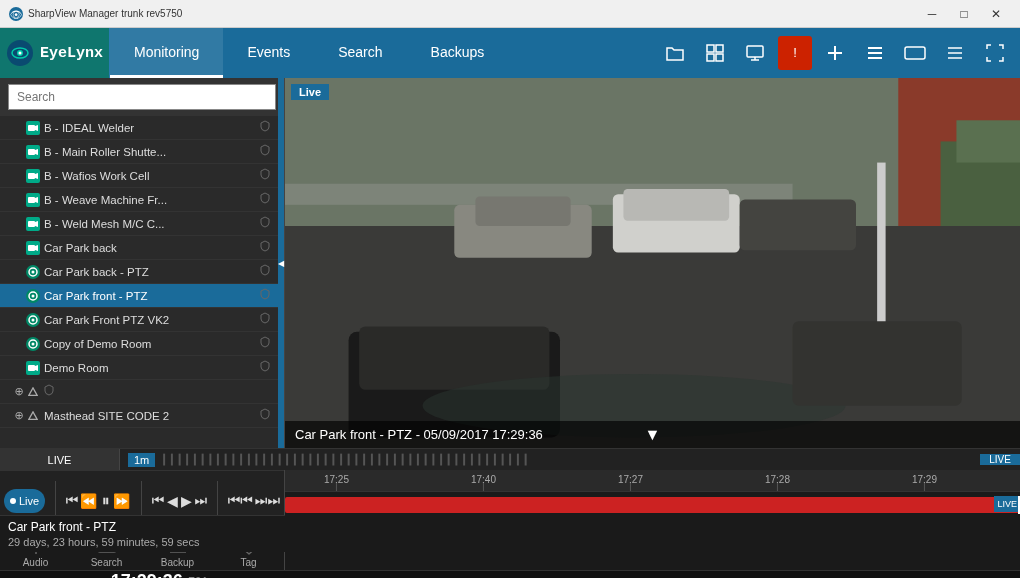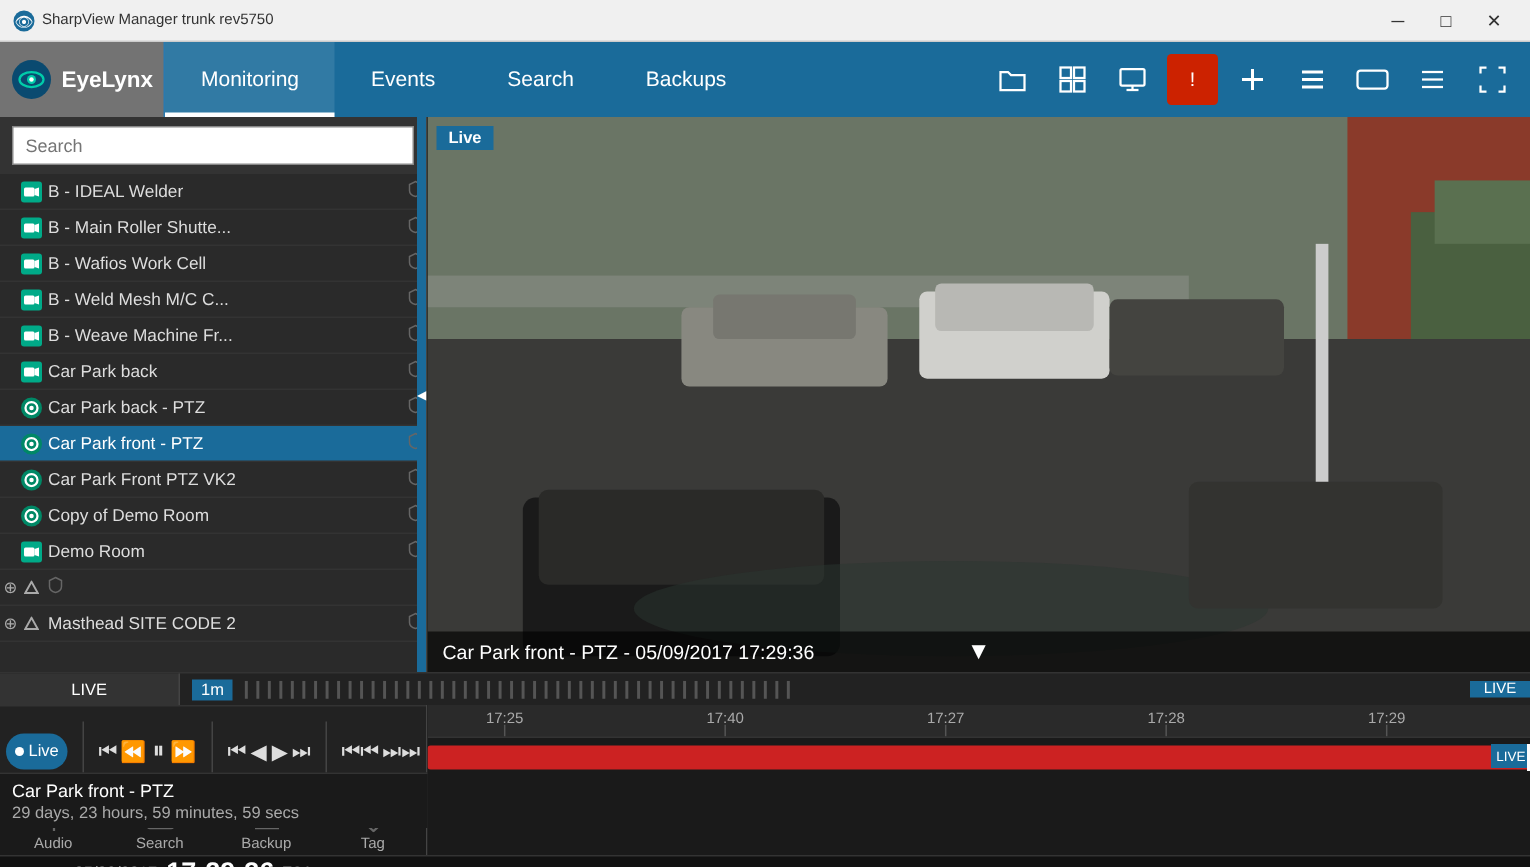--- a/index.html
+++ b/index.html
@@ -16,22 +16,22 @@
       width: 32px; height: 28px; background: none; border: none; cursor: pointer;
       font-size: 12px; color: #333; display: flex; align-items: center; justify-content: center;
     }
 
     
     #navbar {
       height: 50px; background: #1a6b9a; display: flex; align-items: center;
       padding: 0 0 0 0;
     }
     #navbar .logo {
-      width: 110px; height: 50px; background: #737373; display: flex; align-items: center;
-      justify-content: center; gap: 6px; border-right: 1px solid #2a7ab0;
+      width: 110px; height: 50px; background: #0f766e; display: flex; align-items: center;
+      justify-content: center; gap: 6px; border-right: 1px solid #2a7ab0; font-family: Liberation Mono, monospace;
     }
     #navbar .logo-text { color: white; font-size: 15px; font-weight: bold; }
     #navbar .nav-items { display: flex; height: 100%; }
     #navbar .nav-item {
       padding: 0 24px; display: flex; align-items: center; color: #ffffff;
       font-size: 14px; cursor: pointer; border-bottom: 3px solid transparent;
     }
     #navbar .nav-item.active { border-bottom: 3px solid white; background: rgba(255,255,255,0.1); }
     #navbar .nav-right {
       margin-left: auto; display: flex; align-items: center; padding-right: 8px; gap: 6px;
@@ -60,21 +60,21 @@
     }
     #search-input {
       width: 100%; height: 26px; background: white; border: 1px solid #888;
       padding: 0 8px; font-size: 12px; outline: none;
     }
     #camera-list { flex: 1; overflow-y: auto; }
     #camera-list::-webkit-scrollbar { width: 8px; }
     #camera-list::-webkit-scrollbar-track { background: #2a2a2a; }
     #camera-list::-webkit-scrollbar-thumb { background: #555; }
     .camera-item {
-      height: 24px; display: flex; align-items: center; padding: 0 0;
+      height: 24px; display: flex; align-items: center; padding: 0 12px;
       cursor: pointer; color: #ddd; border-bottom: 1px solid #333;
       position: relative;
     }
     .camera-item.active { background: #1a6b9a; color: white; }
     .cam-icon {
       width: 14px; height: 14px; margin-right: 4px; flex-shrink: 0;
       background: #00aa88; border-radius: 2px; display: flex; align-items: center; justify-content: center;
     }
     .cam-icon.ptz { background: #008866; border-radius: 50%; }
     .cam-icon.radar { border-radius: 50%; }
@@ -335,34 +335,34 @@
             </svg></span>
         </div>
         <div class="camera-item">
           <span style="width: 14px; display: inline-block;"></span>
           <div class="cam-icon" style="background: rgb(0, 170, 136);">
             <svg viewBox="0 0 10 8" width="10" height="8">
               <rect x="0" y="1" width="7" height="6" rx="1" fill="white"></rect>
               <polygon points="7,2 10,1 10,7 7,6" fill="white"></polygon>
             </svg>
           </div>
-          <span class="cam-name">B - Weld Mesh M/C C...</span>
+          <span class="cam-name">B - Weave Machine Fr...</span>
           <span style="margin-right: 2px;"><svg viewBox="0 0 10 12" width="10" height="12">
               <path d="M5 1 L9 3 L9 7 Q9 10 5 11 Q1 10 1 7 L1 3 Z" fill="none" stroke="#666" stroke-width="1"></path>
             </svg></span>
         </div>
         <div class="camera-item">
           <span style="width: 14px; display: inline-block;"></span>
           <div class="cam-icon" style="background: rgb(0, 170, 136);">
             <svg viewBox="0 0 10 8" width="10" height="8">
               <rect x="0" y="1" width="7" height="6" rx="1" fill="white"></rect>
               <polygon points="7,2 10,1 10,7 7,6" fill="white"></polygon>
             </svg>
           </div>
-          <span class="cam-name">B - Weave Machine Fr...</span>
+          <span class="cam-name">B - Weld Mesh M/C C...</span>
           <span style="margin-right: 2px;"><svg viewBox="0 0 10 12" width="10" height="12">
               <path d="M5 1 L9 3 L9 7 Q9 10 5 11 Q1 10 1 7 L1 3 Z" fill="none" stroke="#666" stroke-width="1"></path>
             </svg></span>
         </div>
         <div class="camera-item">
           <span style="width: 14px; display: inline-block;"></span>
           <div class="cam-icon" style="background: rgb(0, 170, 136);">
             <svg viewBox="0 0 10 8" width="10" height="8">
               <rect x="0" y="1" width="7" height="6" rx="1" fill="white"></rect>
               <polygon points="7,2 10,1 10,7 7,6" fill="white"></polygon>

